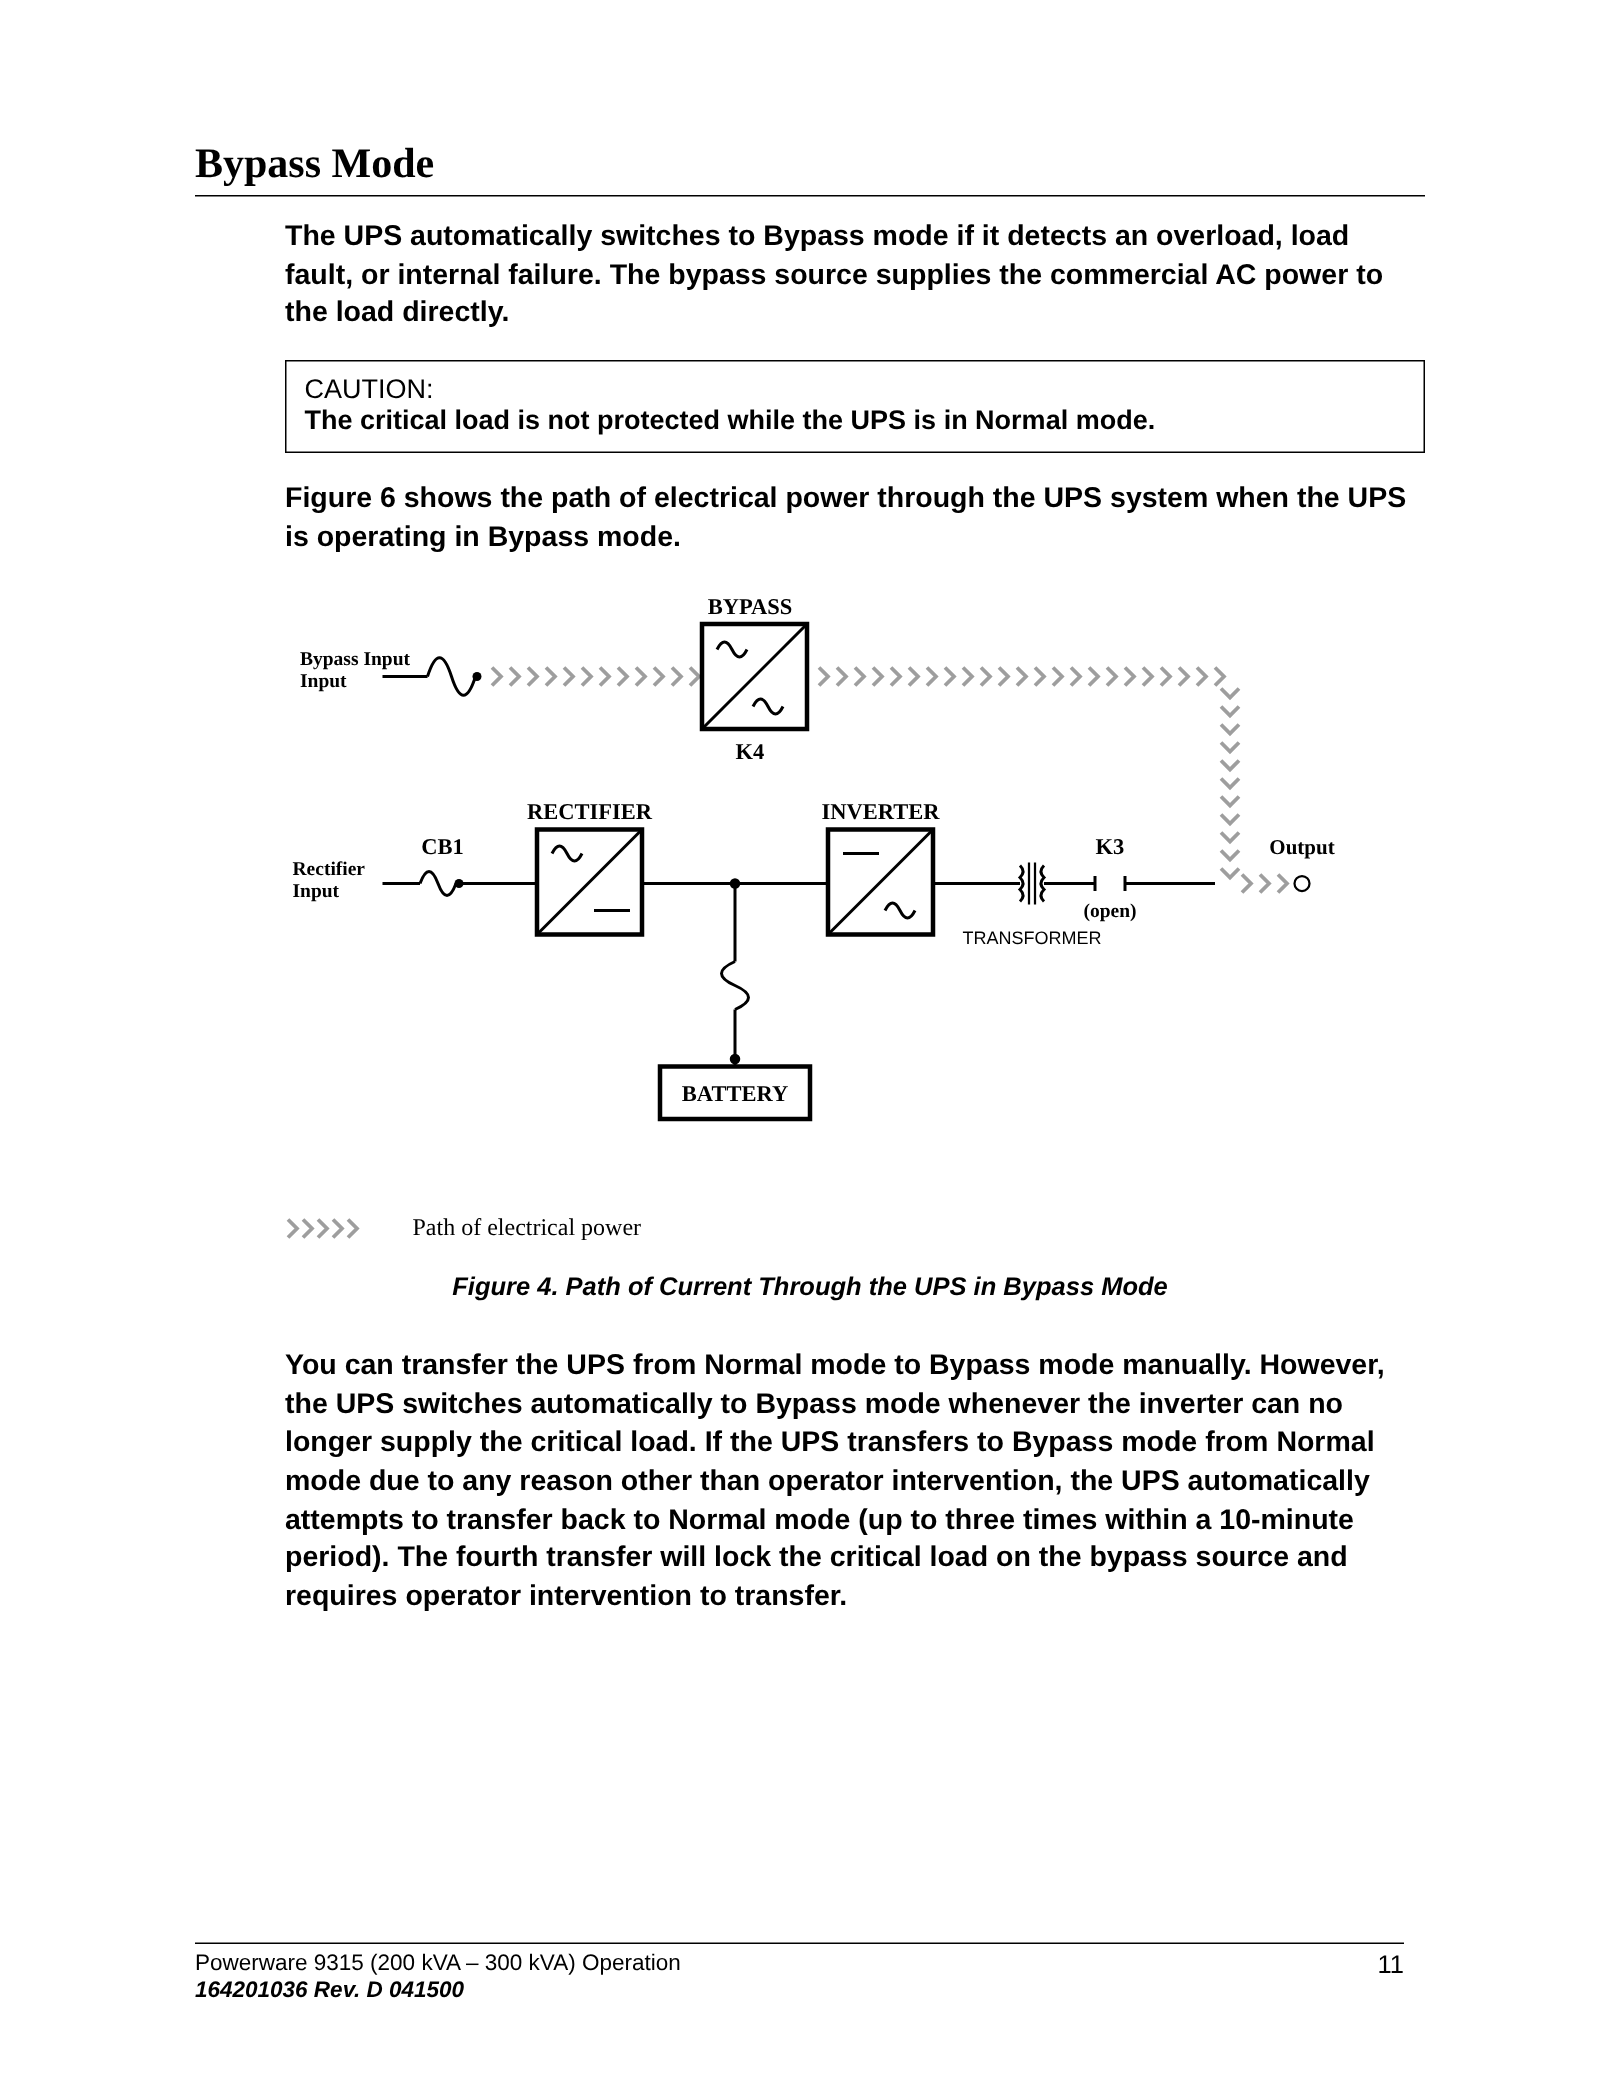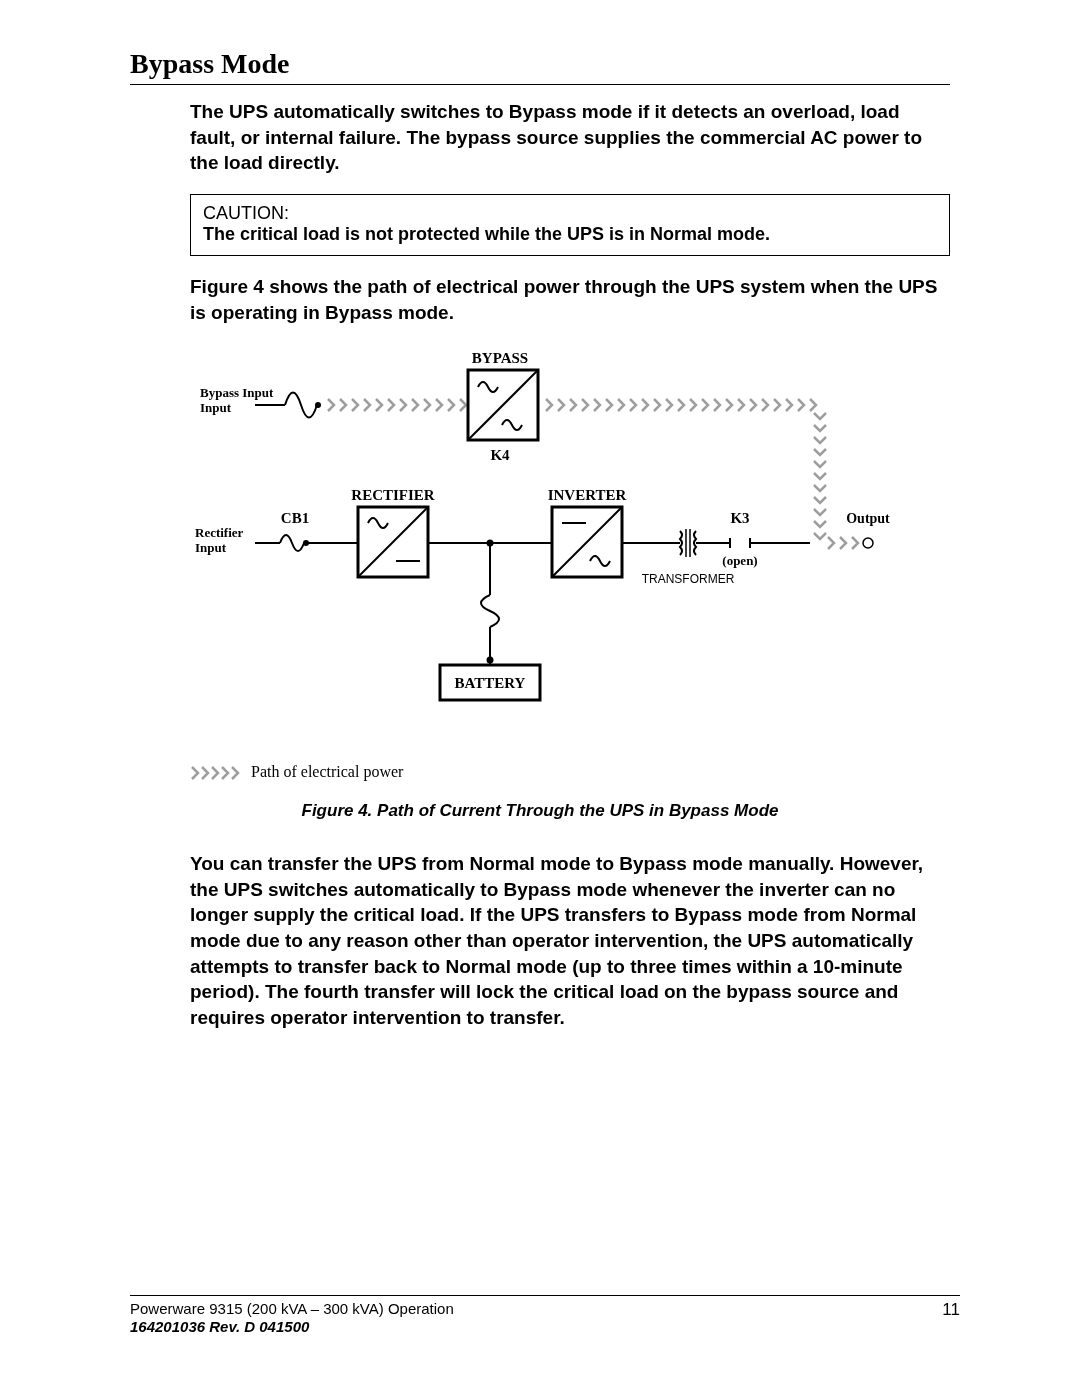--- a/index.html
+++ b/index.html
@@ -4,21 +4,21 @@
 <style>
   body {
     margin: 0;
     padding: 0;
     background: #fff;
     font-family: Arial, Helvetica, sans-serif;
     color: #000;
     width: 1080px;
   }
   .page {
-    padding: 48px 130px 60px 130px;
+    padding: 94px 130px 60px 130px;
     box-sizing: border-box;
     width: 1080px;
     min-height: 1397px;
     position: relative;
   }
   .section-title {
     font-family: Georgia, "Times New Roman", serif;
     font-weight: bold;
     font-size: 28px;
     margin-bottom: 4px;
@@ -45,22 +45,22 @@
   }
   .caution-text {
     font-weight: bold;
     font-size: 18px;
   }
   .diagram-wrap {
     margin: 20px 0 10px 60px;
   }
   .legend-row {
     display: flex;
-    align-items: flex-end;
-    gap: 1px;
+    align-items: center;
+    gap: 25px;
     margin: 14px 0 6px 60px;
     font-family: Georgia, "Times New Roman", serif;
     font-size: 16px;
   }
   .fig-caption {
     text-align: center;
     font-style: italic;
     font-weight: bold;
     font-size: 17px;
     margin: 20px 0 30px 0;
@@ -88,21 +88,21 @@
   <div class="section-title">Bypass Mode</div>
   <hr class="title-rule">
 
   <p class="body-text">The UPS automatically switches to Bypass mode if it detects an overload, load fault, or internal failure.  The bypass source supplies the commercial AC power to the load directly.</p>
 
   <div class="caution-box">
     <div class="caution-label">CAUTION:</div>
     <div class="caution-text">The critical load is not protected while the UPS is in Normal mode.</div>
   </div>
 
-  <p class="body-text">Figure 4 shows the path of electrical power through the UPS system when the UPS is operating in Bypass mode.</p>
+  <p class="body-text">Figure 6 shows the path of electrical power through the UPS system when the UPS is operating in Bypass mode.</p>
 
   <div class="diagram-wrap">
     <svg width="720" height="400" viewBox="0 0 720 400" xmlns="http://www.w3.org/2000/svg">
 
       <defs>
         <g id="chev">
           <path d="M0,-6 L6,0 L0,6" fill="none" stroke="#9e9e9e" stroke-width="2.5"></path>
         </g>
         <g id="sine-small">
           <path d="M-10,0 q5,-10 10,0 q5,10 10,0" fill="none" stroke="#000" stroke-width="2"></path>
@@ -251,21 +251,21 @@
         <path d="M42,2 L48,8 L42,14" fill="none" stroke="#9e9e9e" stroke-width="2.5"></path>
       </g>
     </svg>
     <span>Path of electrical power</span>
   </div>
 
   <div class="fig-caption">Figure 4.  Path of Current Through the UPS in Bypass Mode</div>
 
   <p class="body-text">You can transfer the UPS from Normal mode to Bypass mode manually.  However, the UPS switches automatically to Bypass mode whenever the inverter can no longer supply the critical load.  If the UPS transfers to Bypass mode from Normal mode due to any reason other than operator intervention, the UPS automatically attempts to transfer back to Normal mode (up to three times within a 10-minute period).  The fourth transfer will lock the critical load on the bypass source and requires operator intervention to transfer.</p>
 
-  <div style="position:absolute; left:130px; right:120px; bottom:60px;">
+  <div style="position:absolute; left:130px; right:144px; bottom:60px;">
     <hr class="footer-rule">
     <div class="footer">
       <div class="footer-left">
         <div>Powerware 9315 (200 kVA – 300 kVA) Operation</div>
         <div class="footer-docnum">164201036  Rev. D  041500</div>
       </div>
       <div class="footer-page">11</div>
     </div>
   </div>
 

